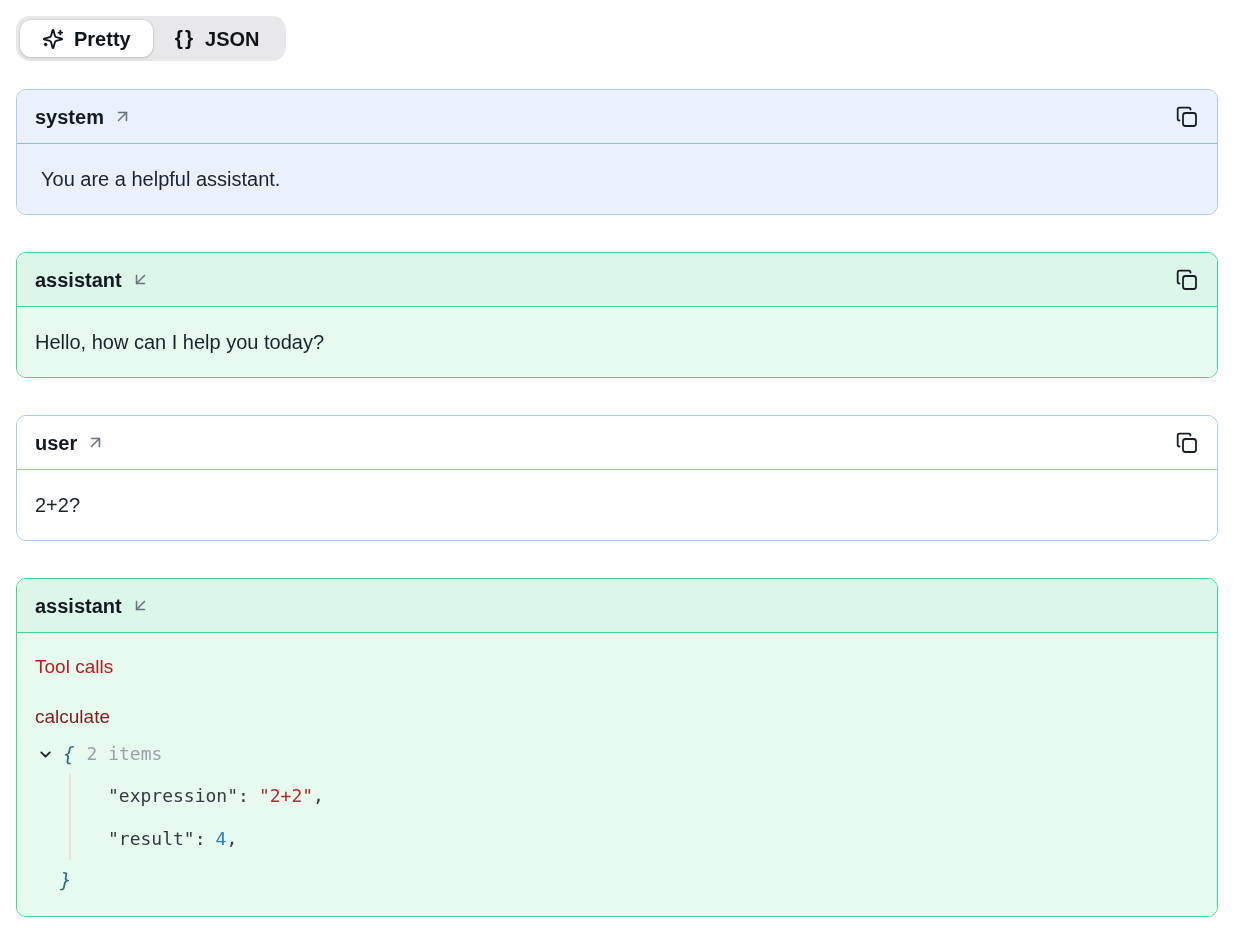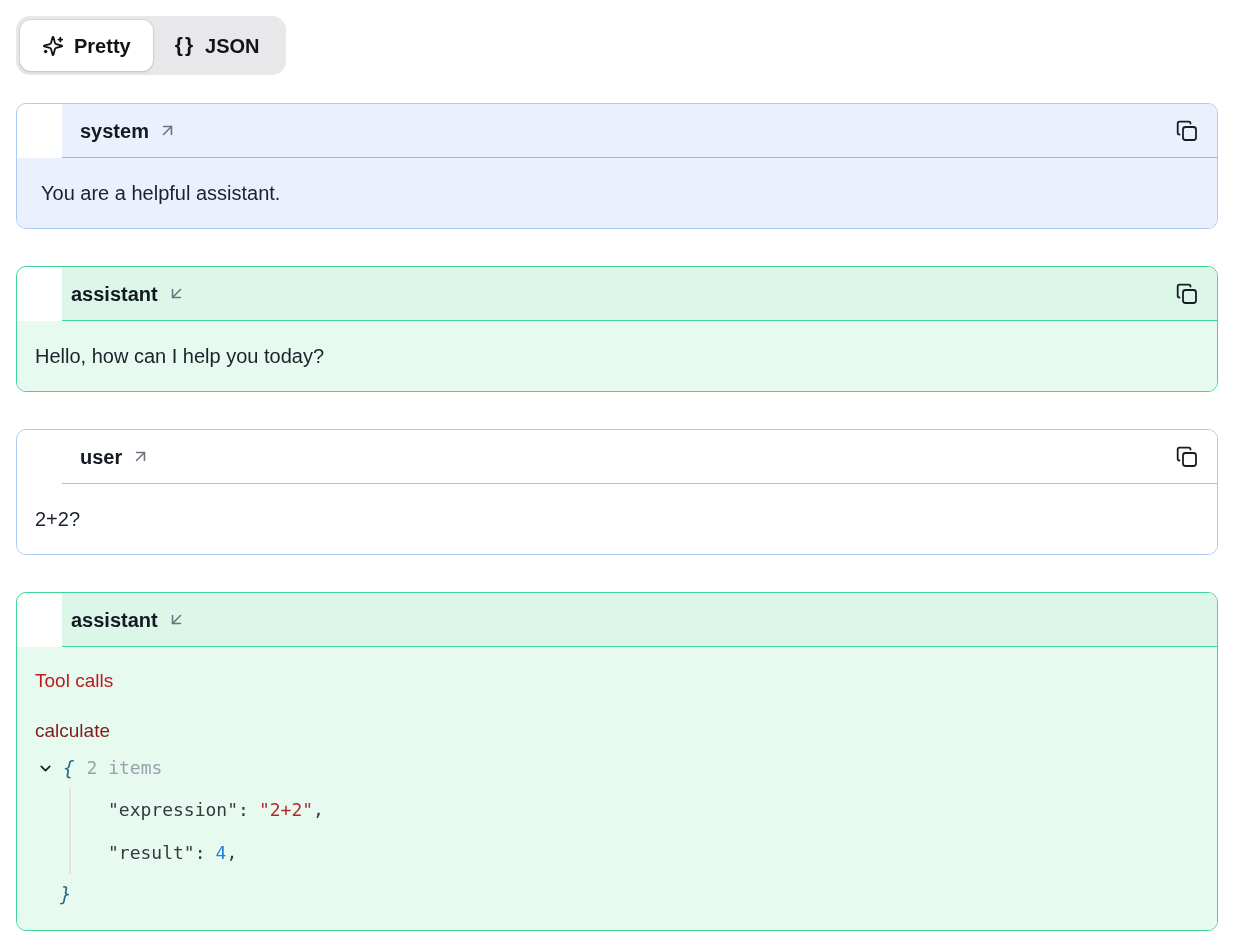--- a/index.html
+++ b/index.html
@@ -26,21 +26,21 @@
     align-items: center;
     gap: 10px;
     font-family: "Liberation Sans", sans-serif;
     font-size: 20px;
     font-weight: 600;
     color: #0f1419;
     background: transparent;
     border: none;
     border-radius: 11px;
     padding: 10px 22px;
-    height: 51px;
+    height: 37px;
     cursor: pointer;
     line-height: 1;
   }
   .toggle-btn.active {
     background: #ffffff;
     box-shadow: 0 1px 3px rgba(0,0,0,.14), 0 0 0 1px rgba(0,0,0,.05);
   }
   .toggle-btn svg { display: block; }
   .braces-glyph {
     font-size: 21px;
@@ -56,21 +56,20 @@
     border: 1.5px solid;
     overflow: hidden;
   }
   .card-header {
     display: flex;
     align-items: center;
     justify-content: space-between;
     padding: 13px 18px;
     border-bottom: 1.5px solid;
     height: 54px;
-    margin-left: 45px;
   }
   .role-wrap {
     display: flex;
     align-items: center;
     gap: 9px;
   }
   .role-label {
     font-size: 20px;
     font-weight: 600;
     color: #141a21;
@@ -93,21 +92,21 @@
     font-size: 20px;
     line-height: 24px;
     color: #1a222c;
   }
 
   .card.theme-system { border-color: var(--system-border); }
   .card.theme-system .card-header { background: var(--system-bg); border-bottom-color: var(--system-divider); }
   .card.theme-system .card-body { background: var(--system-bg); padding-left: 24px; }
 
   .card.theme-assistant { border-color: var(--assistant-border); }
-  .card.theme-assistant .card-header { background: var(--assistant-header-bg); border-bottom-color: var(--assistant-border); padding-left: 9px; }
+  .card.theme-assistant .card-header { background: var(--assistant-header-bg); border-bottom-color: var(--assistant-border); }
   .card.theme-assistant .card-body { background: var(--assistant-body-bg); }
 
   .card.theme-user { border-color: var(--user-border); }
   .card.theme-user .card-header { background: #ffffff; border-bottom-color: var(--user-divider); }
   .card.theme-user .card-body { background: #ffffff; }
 
   
   .tool-body { padding: 22px 18px 16px; }
   .tool-section-title {
     font-size: 19px;

